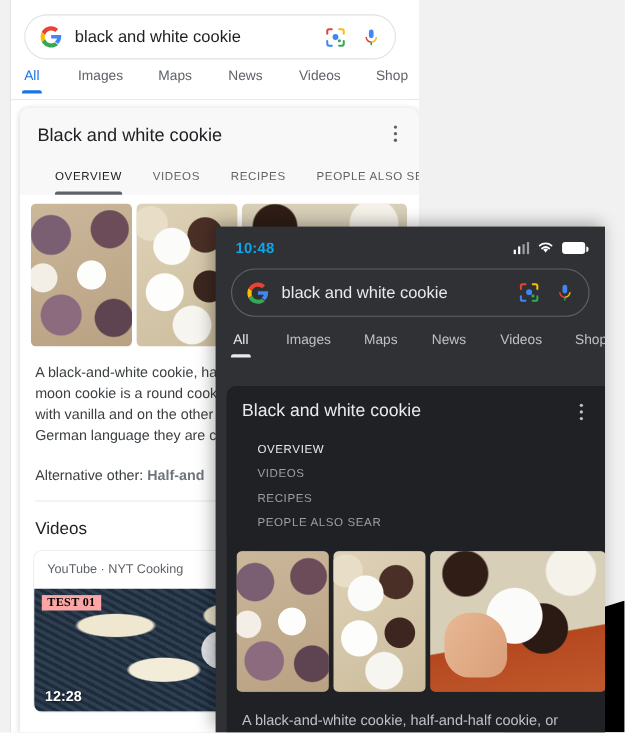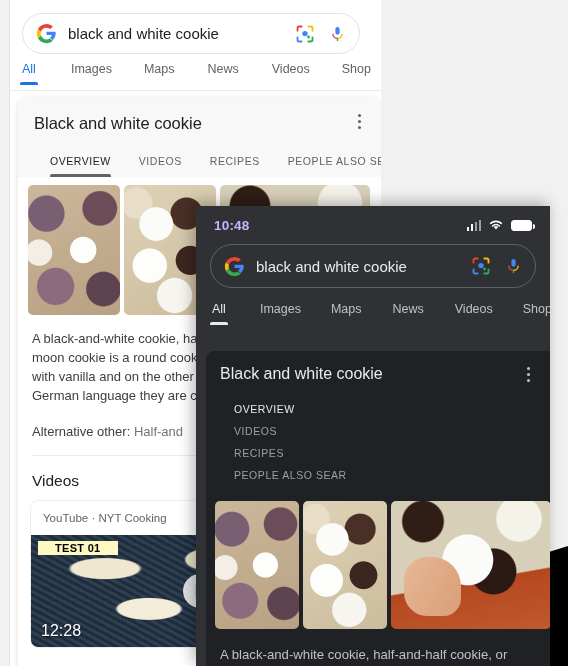--- a/index.html
+++ b/index.html
@@ -84,37 +84,37 @@
     height:3px; background:#5f6368; border-radius:2px 2px 0 0;
   }
 
   .imgstrip{ display:flex; gap:4px; padding:8px 0 0 10px; }
   .thumb{ width:92px; height:130px; border-radius:5px; overflow:hidden; flex:none; position:relative; }
   .thumb.wide{ width:150px; }
 
   .kp-body{ padding:14px 14px 0 14px; }
   .kp-desc{ font-size:13px; line-height:19px; color:#3c4043; }
   .kp-fact{ font-size:13px; color:#3c4043; margin-top:19px; }
-  .kp-fact .v{ color:#70757a; }
+  .kp-fact .v{ color:#70757a;font-weight:bold; }
   .sep{ height:1px; background:#e8eaed; margin:16px 0 0 0; }
   .vid-head{ font-size:15.5px; color:#202124; padding:16px 14px 10px 14px; }
   .vidcard{
     margin:0 12px; border:1px solid #eceff1; border-radius:8px;
     overflow:hidden; background:#fff;
   }
   .vidsrc{ font-size:11.5px; color:#5f6368; padding:11px 12px; }
   .vidthumb{ position:relative; height:112px; overflow:hidden; }
   .badge-test{
-    position:absolute; left:7px; top:6px; background:#fef9c3; color:#000;
-    font-family:Liberation Sans, sans-serif; font-weight:bold;
-    font-size:11px; padding:1px 17px; letter-spacing:.3px;
+    position:absolute; left:7px; top:6px; background:#fca5a5; color:#000;
+    font-family:Liberation Serif, serif; font-weight:bold;
+    font-size:11px; padding:1px 5px; letter-spacing:.3px;
   }
   .dur{
-    position:absolute; left:10px; bottom:7px; color:#fff; font-size:16px;
-    font-weight:normal; text-shadow:0 1px 2px rgba(0,0,0,.7);
+    position:absolute; left:10px; bottom:7px; color:#fff; font-size:13px;
+    font-weight:bold; text-shadow:0 1px 2px rgba(0,0,0,.7);
   }
   .playbtn{
     position:absolute; left:50%; top:50%; transform:translate(-50%,-50%);
     width:34px; height:34px; border-radius:50%;
     background:rgba(255,255,255,.85);
     display:flex; align-items:center; justify-content:center;
   }
   .playbtn:after{
     content:""; border-left:11px solid #fff; border-top:7px solid transparent;
     border-bottom:7px solid transparent; margin-left:4px;
@@ -128,21 +128,21 @@
   }
 
   
   #dark-phone{
     position:absolute; left:196px; top:206px; width:354px; height:460px;
     background:#303134; overflow:hidden;
     box-shadow:-3px -3px 14px rgba(0,0,0,.30);
   }
   .statusbar{
     height:38px; display:flex; align-items:center; justify-content:space-between;
-    padding:0 18px; color:#c4b5fd;
+    padding:0 18px; color:#0ea5e9;
   }
   .statusbar .clock{ font-size:13.5px; font-weight:bold; letter-spacing:.2px; }
   .sysicons{ display:flex; align-items:center; gap:7px; }
   .bars{ display:flex; align-items:flex-end; gap:1.5px; height:11px; }
   .bars i{ width:2.5px; background:#9aa0a6; }
   .bars i:nth-child(1){height:4px;background:#fff}
   .bars i:nth-child(2){height:6.5px;background:#fff}
   .bars i:nth-child(3){height:9px;}
   .bars i:nth-child(4){height:11px;}
   .batt{

